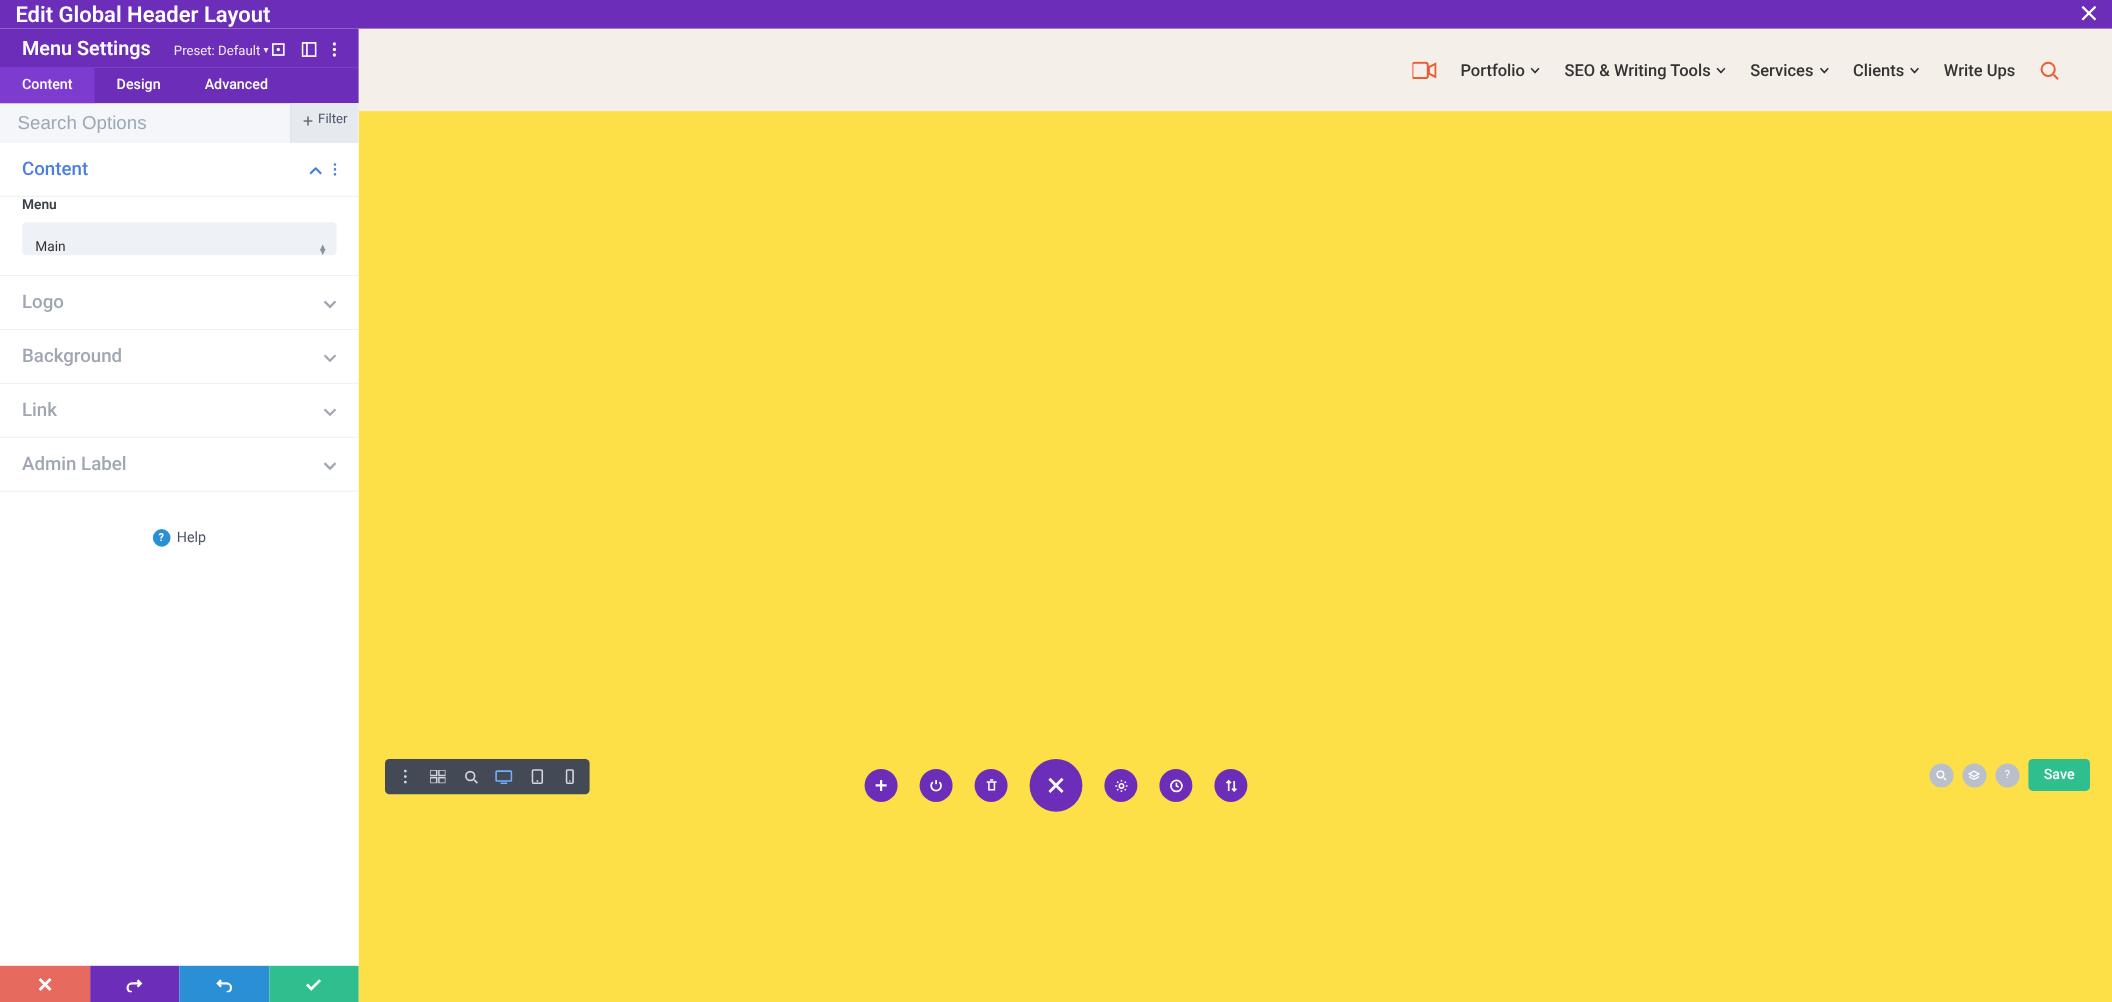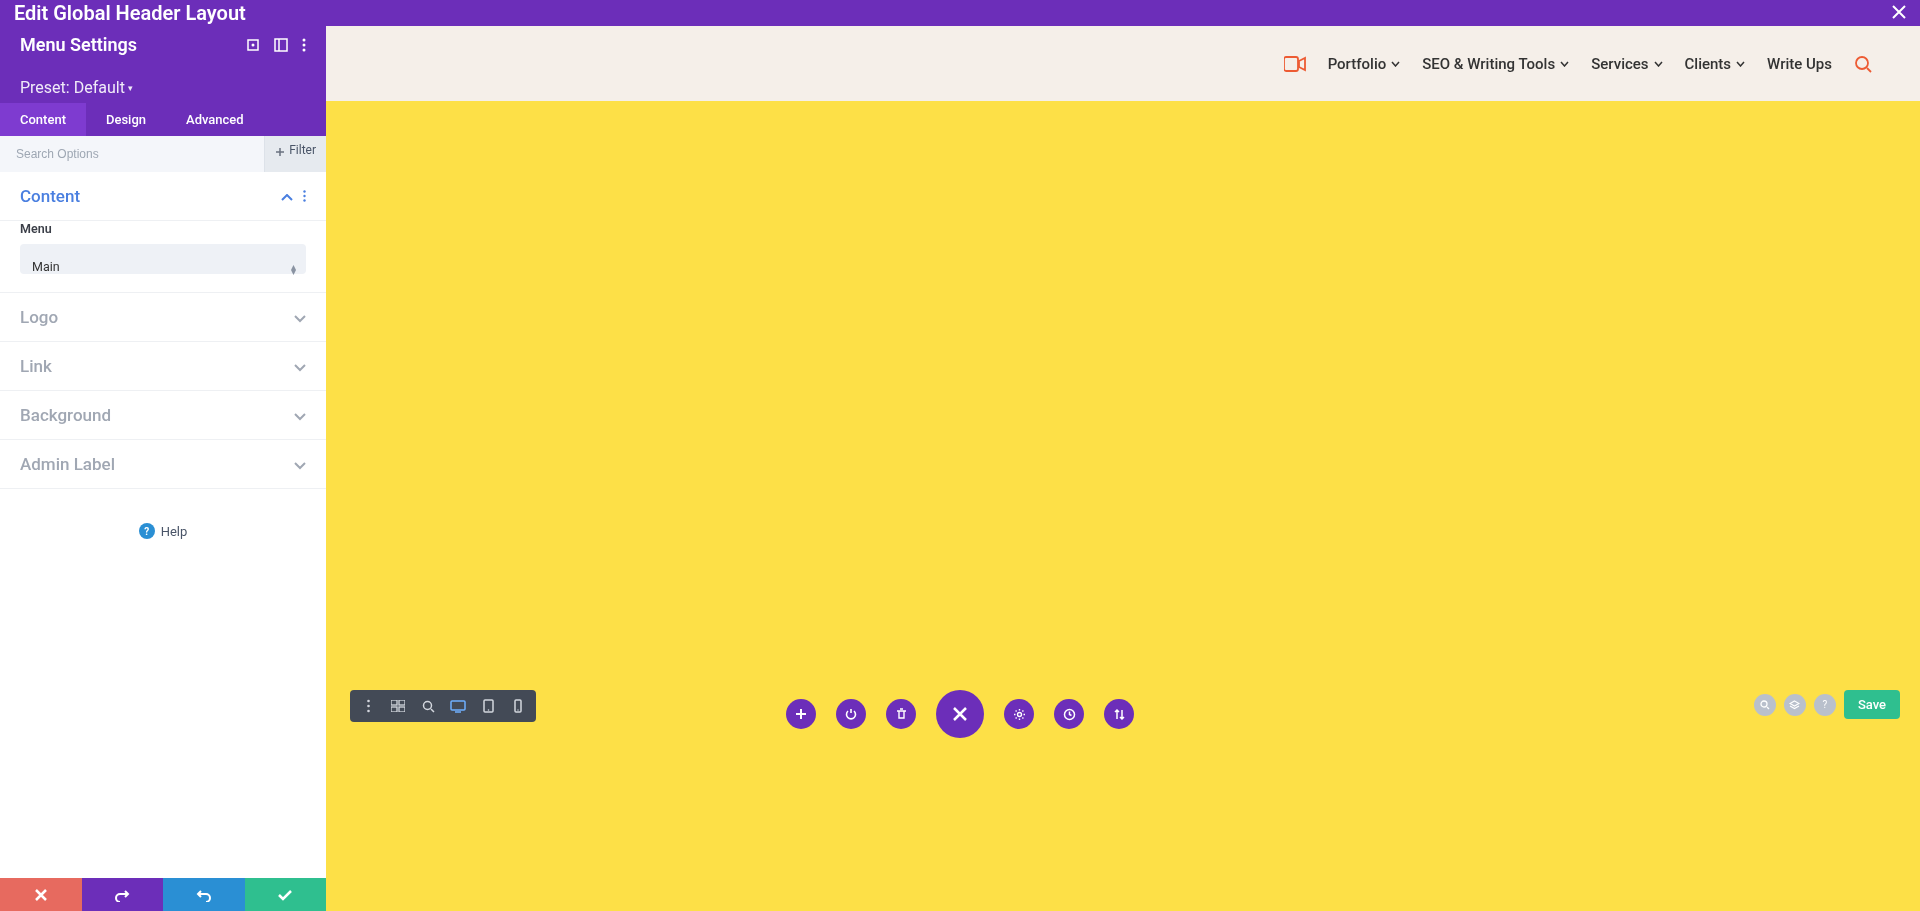--- a/index.html
+++ b/index.html
@@ -7,33 +7,33 @@
 
 
 .top-bar { position: absolute; top: 0; left: 0; right: 0; height: 26px; background: #6c2eb9; display: flex; align-items: center; justify-content: space-between; padding: 0 14px; z-index: 20; }
 .top-bar-title { color: #fff; font-size: 20px; font-weight: 600; }
 .top-bar-close { color: #fff; cursor: pointer; }
 
 
 .sidebar { position: absolute; top: 26px; left: 0; width: 326px; bottom: 0; background: #fff; display: flex; flex-direction: column; z-index: 15; }
 
 .panel-header { background: #6c2eb9; color: #fff; padding: 8px 20px 6px; display: flex; justify-content: space-between; align-items: flex-start; }
-.panel-header-left { display: flex; flex-direction: column; gap: 21px; }
+.panel-header-left { display: flex; flex-direction: row; gap: 21px; }
 .panel-title { font-size: 18px; font-weight: 600; }
-.panel-preset { font-size: 16px; margin-top: 2px; display: inline-flex; align-items: center; opacity: 0.9; cursor: pointer; }
+.panel-preset { font-size: 12px; margin-top: 2px; display: inline-flex; align-items: center; opacity: 0.9; cursor: pointer; }
 .panel-preset::after { content: '▾'; font-size: 9px; margin-left: 3px; }
 .panel-header-icons { display: flex; gap: 14px; align-items: center; margin-top: 4px; }
 .panel-header-icons span svg { display: block; }
 
 .tabs { display: flex; background: #6c2eb9; }
 .tab { padding: 9px 20px; font-size: 13px; color: #fff; cursor: pointer; font-weight: 500; }
 .tab.active { background: #7e3bd0; }
 
 .search-row { display: flex; align-items: center; background: #f4f6fa; height: 36px; }
-.search-input { flex: 1; border: none; background: transparent; padding: 0 16px; font-size: 12px; outline: none; color: #333; }
+.search-input { flex: 1; border: none; background: transparent; padding: 0 16px; font-size: 17px; outline: none; color: #333; }
 .search-input::placeholder { color: #9ea7b3; }
 .filter-btn { display: inline-flex; align-items: flex-end; gap: 4px; padding: 15px 10px; height: 100%; background: #e6eaef; color: #4a5568; font-size: 12px; border-left: 1px solid #dde2e9; cursor: pointer; }
 
 .sections { flex: 1; overflow-y: auto; }
 
 .section-header { display: flex; align-items: center; justify-content: space-between; padding: 14px 20px; cursor: pointer; border-bottom: 1px solid #eef0f3; }
 .section-title { font-size: 17px; color: #a0a7b3; font-weight: 500; }
 .section-header.active .section-title { color: #4a7fe0; }
 .section-header-right { display: flex; align-items: center; gap: 10px; color: #a0a7b3; }
 .section-header.active .section-header-right { color: #4a7fe0; }
@@ -165,30 +165,30 @@
       <span class="section-title">Logo</span>
       <div class="section-header-right">
           <span><svg width="12" height="8" viewBox="0 0 12 8">
               <path d="M1 1 L6 6 L11 1" stroke="#a0a7b3" stroke-width="2" fill="none"></path>
             </svg></span>
         </div>
     </div>
 
 
     <div class="section-header">
-      <span class="section-title">Link</span>
+      <span class="section-title">Background</span>
       <div class="section-header-right">
           <span><svg width="12" height="8" viewBox="0 0 12 8">
               <path d="M1 1 L6 6 L11 1" stroke="#a0a7b3" stroke-width="2" fill="none"></path>
             </svg></span>
         </div>
     </div>
 
     <div class="section-header">
-      <span class="section-title">Background</span>
+      <span class="section-title">Link</span>
       <div class="section-header-right">
           <span><svg width="12" height="8" viewBox="0 0 12 8">
               <path d="M1 1 L6 6 L11 1" stroke="#a0a7b3" stroke-width="2" fill="none"></path>
             </svg></span>
         </div>
     </div>
 
     <div class="section-header">
       <span class="section-title">Admin Label</span>
       <div class="section-header-right">

